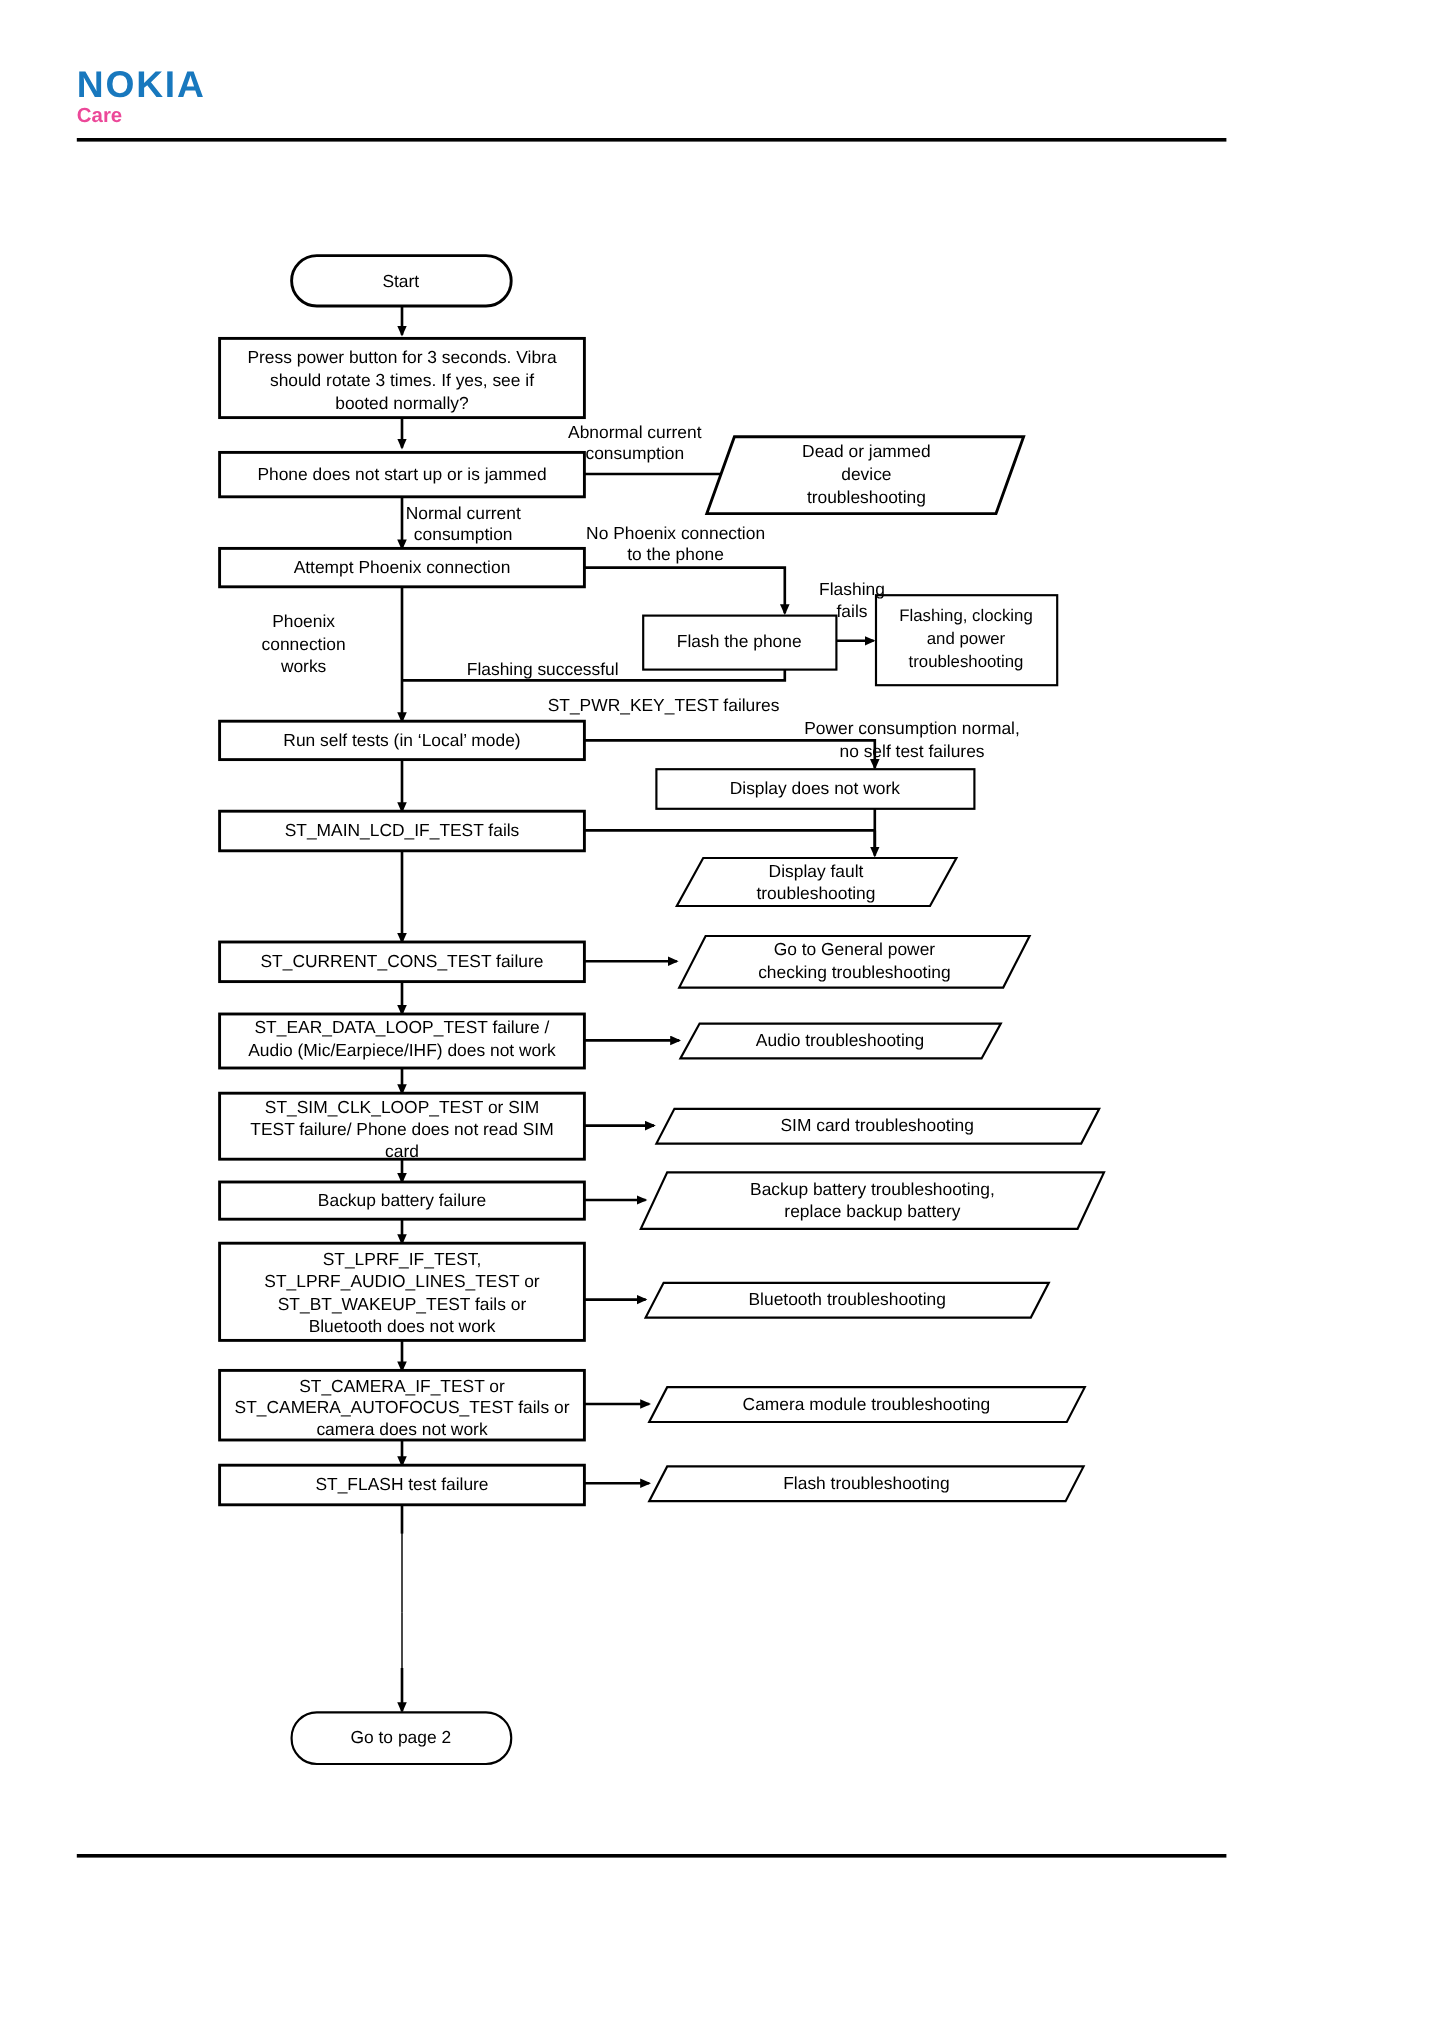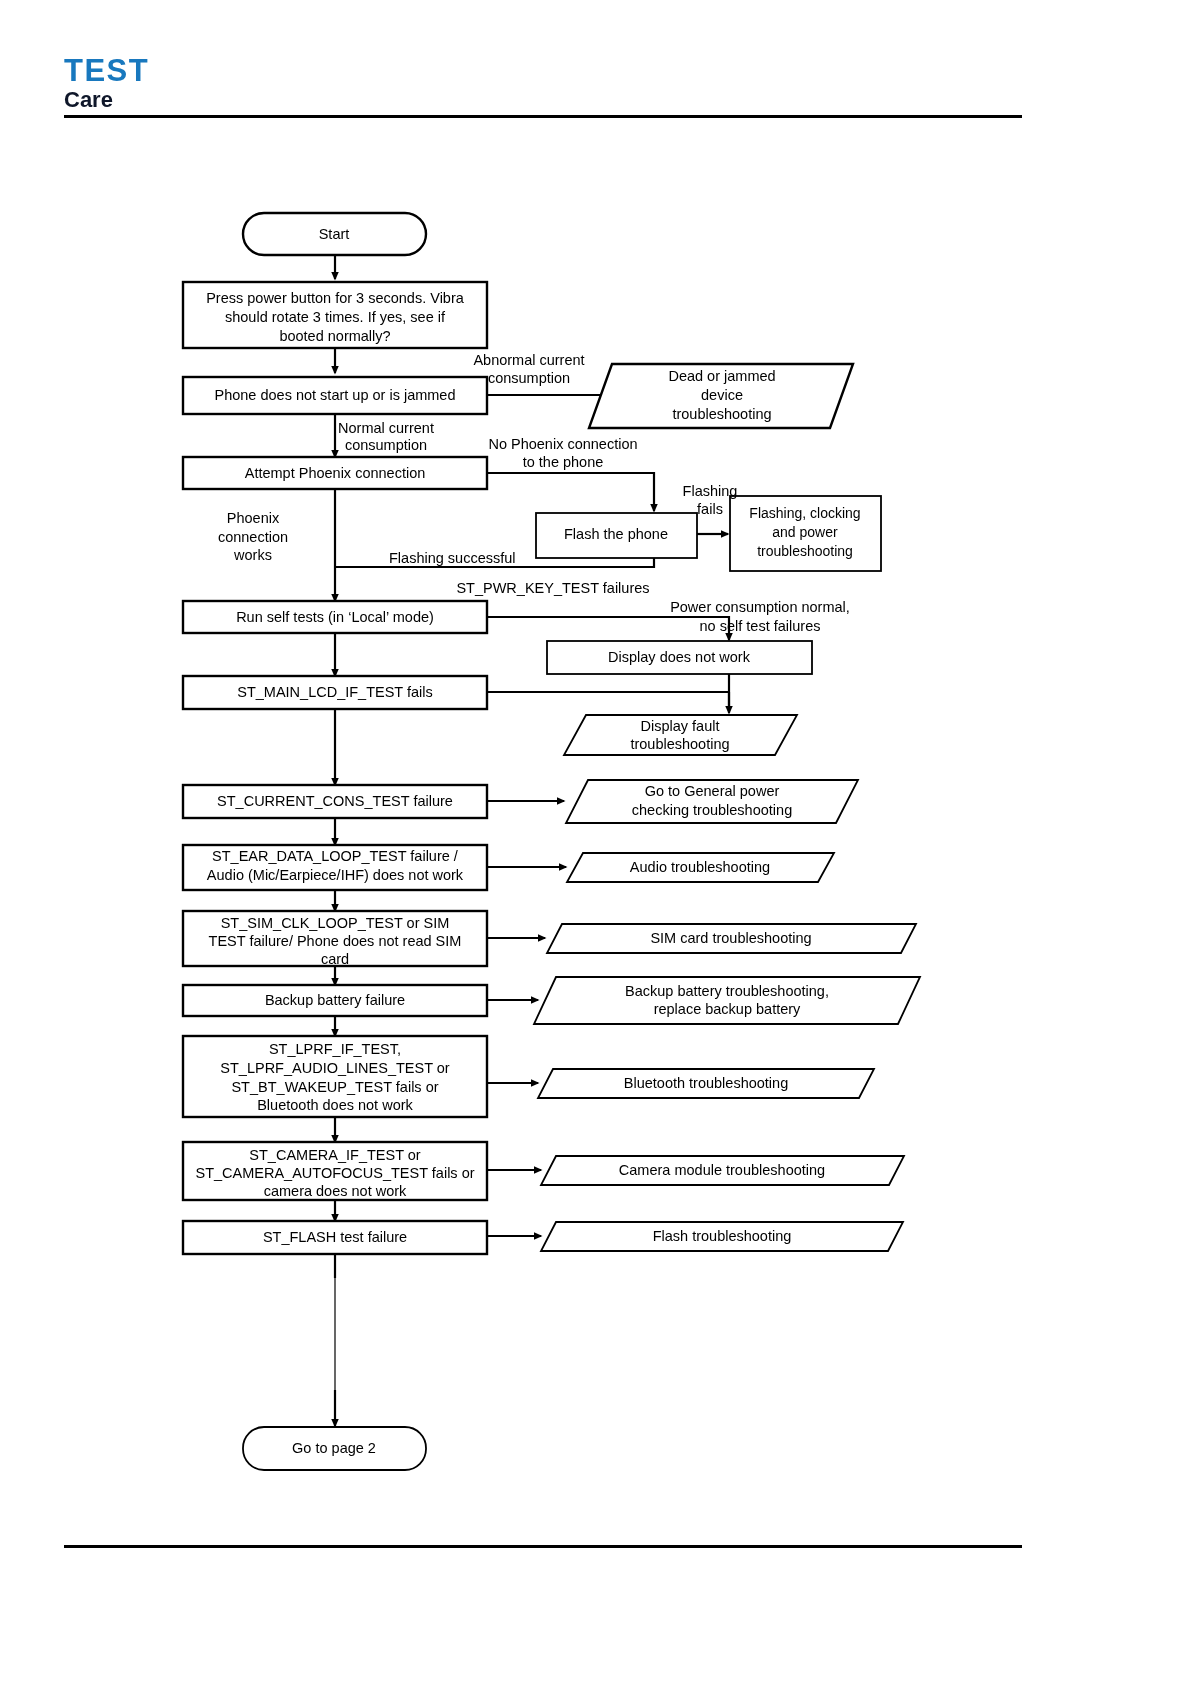--- a/index.html
+++ b/index.html
@@ -2,42 +2,42 @@
 <html><head>
 <meta charset="utf-8">
 <style>
   html,body{margin:0;padding:0;background:#ffffff;}
   body{width:1191px;height:1684px;position:relative;font-family:"Liberation Sans",sans-serif;}
   #page{position:absolute;left:0;top:0;width:1191px;height:1684px;overflow:hidden;background:#fff;}
 
   
   .brand{position:absolute;left:64px;top:55px;}
   .brand .nokia{font-family:"Liberation Sans",sans-serif;font-weight:bold;font-size:31px;letter-spacing:1.5px;color:#1878be;line-height:1.0;}
-  .brand .care{font-family:"Liberation Sans",sans-serif;font-weight:bold;font-size:22px;color:#0f172a;line-height:1.05;margin-top:2px;}
+  .brand .care{font-family:"Liberation Sans",sans-serif;font-weight:bold;font-size:17px;color:#ec4899;line-height:1.05;margin-top:2px;}
   .rule{position:absolute;background:#000;}
   .rule-top{left:64px;top:115px;width:958px;height:3px;}
   .rule-bot{left:64px;top:1545px;width:958px;height:3px;}
 
   
   #chart{position:absolute;left:0;top:0;width:1191px;height:1684px;}
   .shape{fill:#ffffff;stroke:#000000;stroke-width:2.4;}
   .shape-thin{fill:#ffffff;stroke:#000000;stroke-width:1.8;}
   .conn{stroke:#000000;stroke-width:2.2;fill:none;}
   .conn-thin{stroke:#000000;stroke-width:1.2;fill:none;}
   .lbl{font-family:"Liberation Sans",sans-serif;font-size:14.5px;fill:#000;text-anchor:middle;dominant-baseline:middle;}
   .lbl-sm{font-family:"Liberation Sans",sans-serif;font-size:14px;fill:#000;text-anchor:middle;dominant-baseline:middle;}
   .edge-lbl{font-family:"Liberation Sans",sans-serif;font-size:14.5px;fill:#000;text-anchor:middle;dominant-baseline:middle;}
 </style>
 </head>
 <body>
 
 <div id="page">
 
   <div class="brand">
-    <div class="nokia">TEST</div>
+    <div class="nokia">NOKIA</div>
     <div class="care">Care</div>
   </div>
   <div class="rule rule-top"></div>
   <div class="rule rule-bot"></div>
 
   <svg id="chart" viewBox="0 0 1191 1684">
     <defs>
       <marker id="ar" markerWidth="10" markerHeight="10" refX="7.5" refY="4" orient="auto" markerUnits="userSpaceOnUse">
         <path d="M0,0 L9,4 L0,8 z" fill="#000"></path>
       </marker>

